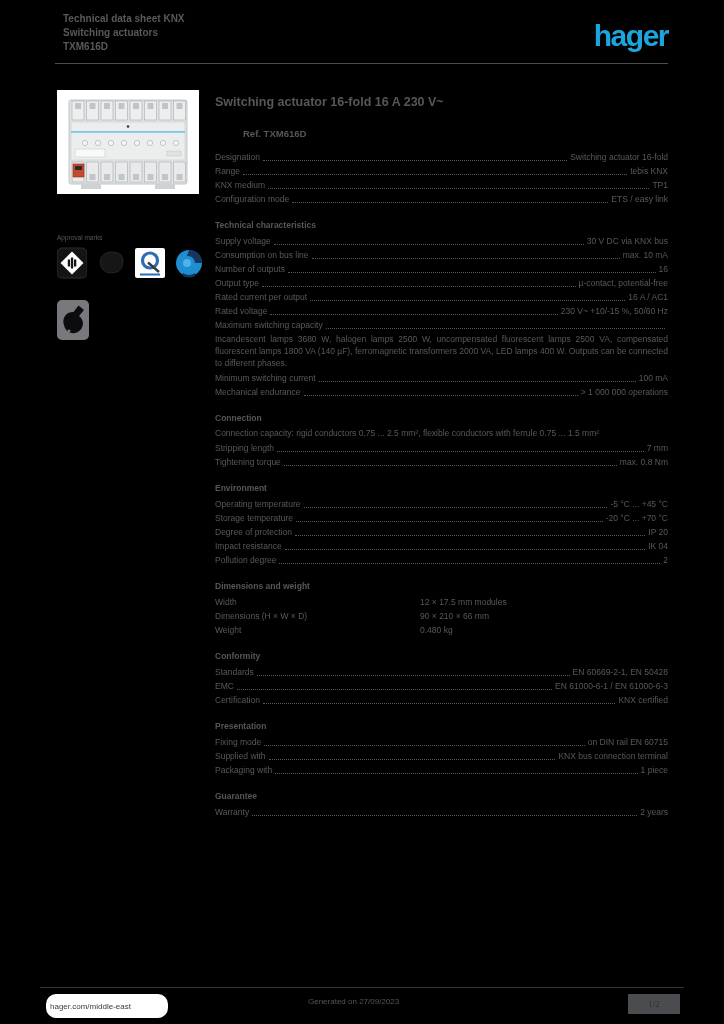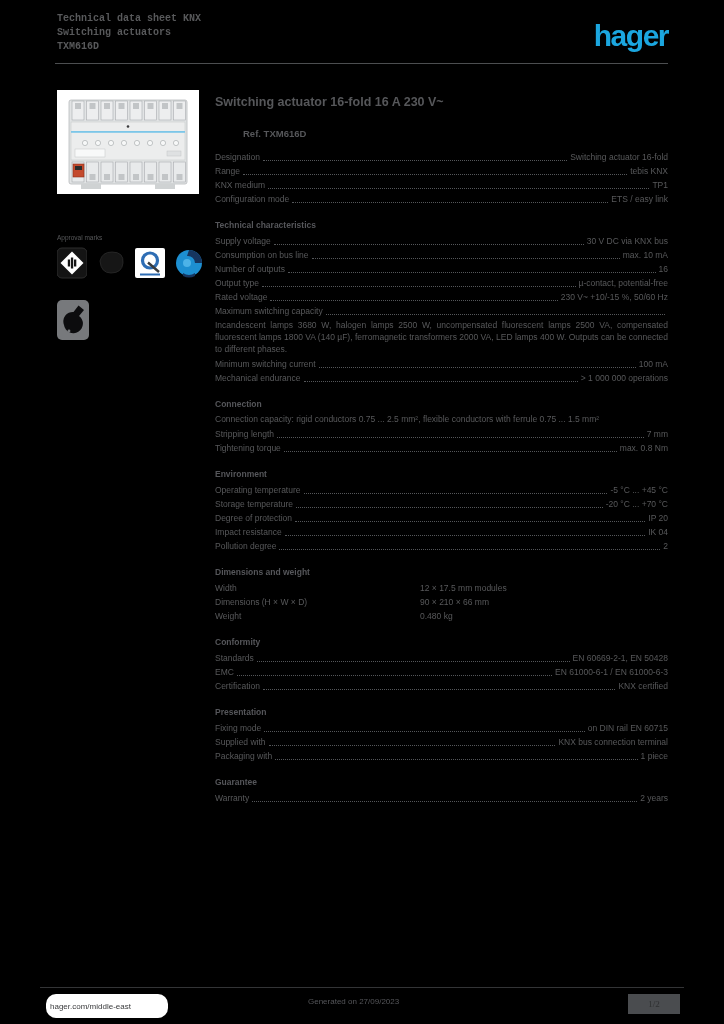--- a/index.html
+++ b/index.html
@@ -3,21 +3,21 @@
 <meta charset="utf-8">
 <style>
   html,body{margin:0;padding:0;}
   body{
     width:724px;height:1024px;position:relative;overflow:hidden;
     background:#000000;
     font-family:"Liberation Sans", sans-serif;
     color:#58595b;
   }
   
-  .hdr-left{position:absolute;left:57px;top:12px;font-size:10px;font-weight:bold;line-height:14px;font-family:Liberation Mono, monospace;}
+  .hdr-left{position:absolute;left:63px;top:12px;font-size:10px;font-weight:bold;line-height:14px;}
   .hdr-left div{white-space:nowrap;}
   .logo{position:absolute;right:56px;top:20px;font-size:30px;font-weight:800;letter-spacing:-1.5px;color:#1ba6df;line-height:32px;text-align:center;}
   .hdr-rule{position:absolute;left:55px;top:63px;width:613px;height:1px;background:#4c4e50;}
   
   .photo-card{position:absolute;left:57px;top:90px;width:142px;height:104px;background:#ffffff;}
   .marks-label{position:absolute;left:57px;top:234px;font-size:6.5px;color:#58595b;}
   .marks-row{position:absolute;left:57px;top:246px;display:flex;gap:9px;align-items:center;}
   .hand-badge{position:absolute;left:57px;top:300px;}
   
   .title{position:absolute;left:215px;top:95px;width:420px;font-size:12.5px;font-weight:bold;color:#56575a;line-height:15px;}
@@ -201,20 +201,25 @@
         <span class="lbl">Number of outputs</span>
         <span class="leader"></span>
         <span class="val">16</span>
       </div>
       <div class="row">
         <span class="lbl">Output type</span>
         <span class="leader"></span>
         <span class="val">µ-contact, potential-free</span>
       </div>
       <div class="row">
+        <span class="lbl">Rated current per output</span>
+        <span class="leader"></span>
+        <span class="val">16 A / AC1</span>
+      </div>
+      <div class="row">
         <span class="lbl">Rated voltage</span>
         <span class="leader"></span>
         <span class="val">230 V~ +10/-15 %, 50/60 Hz</span>
       </div>
       <div class="row">
         <span class="lbl">Maximum switching capacity</span>
         <span class="leader"></span>
         <span class="val"></span>
       </div>
       <div class="para">Incandescent lamps 3680 W, halogen lamps 2500 W, uncompensated fluorescent lamps 2500 VA, compensated fluorescent lamps 1800 VA (140 µF), ferromagnetic transformers 2000 VA, LED lamps 400 W. Outputs can be connected to different phases.</div>

